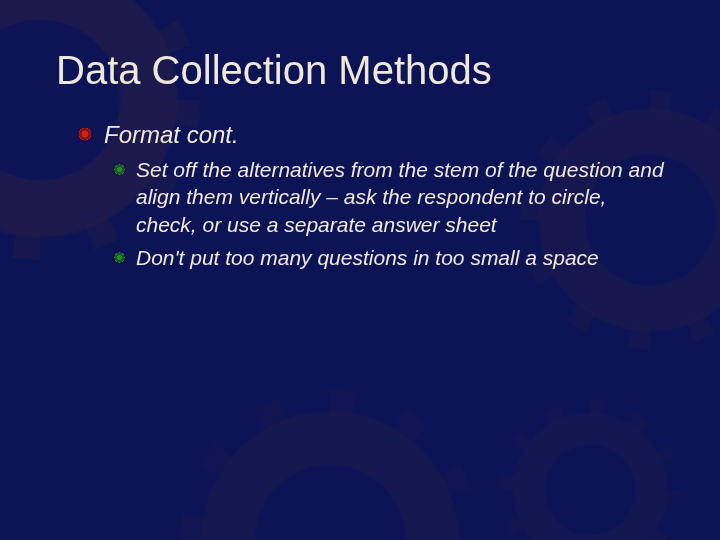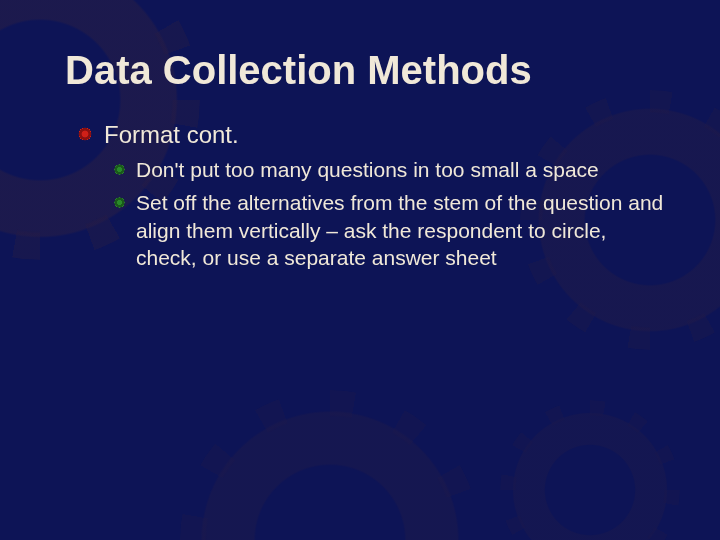--- a/index.html
+++ b/index.html
@@ -47,36 +47,36 @@
 
   .slide {
     position: relative;
     width: 720px;
     height: 540px;
     padding: 48px 56px 40px 56px;
     z-index: 1;
   }
   .title {
     font-size: 40px;
-    font-weight: 700;
+    font-weight: 400;
     color: #f0e8d8;
     margin-bottom: 28px;
     line-height: 1.1;
-    margin-left: 9px;
   }
   .level1 {
     list-style: none;
     padding-left: 48px;
   }
   .level1 > li {
     position: relative;
     font-size: 24px;
     color: #f0e8d8;
     margin-bottom: 12px;
     line-height: 1.25;
+    font-style: italic;
   }
   .level1 > li::before {
     content: "";
     position: absolute;
     left: -26px;
     top: 7px;
     width: 14px;
     height: 14px;
     background: radial-gradient(circle at 50% 50%, #d02018 0 35%, #8a1010 36% 60%, transparent 61%),
                 conic-gradient(#d02018 0 100%);
@@ -119,21 +119,21 @@
 <div class="gear g4"></div>
 
 <div class="slide">
   <h1 class="title">Data Collection Methods</h1>
 
   <ul class="level1">
     <li>
       <span>Format cont.</span>
       <ul class="level2">
         <li>
-          <span>Don't put too many questions in too small a space</span>
+          <span>Set off the alternatives from the stem of the question and align them vertically – ask the respondent to circle, check, or use a separate answer sheet</span>
         </li>
         <li>
-          <span>Set off the alternatives from the stem of the question and align them vertically – ask the respondent to circle, check, or use a separate answer sheet</span>
+          <span>Don't put too many questions in too small a space</span>
         </li>
       </ul>
     </li>
   </ul>
 </div>
 
 </body></html>

